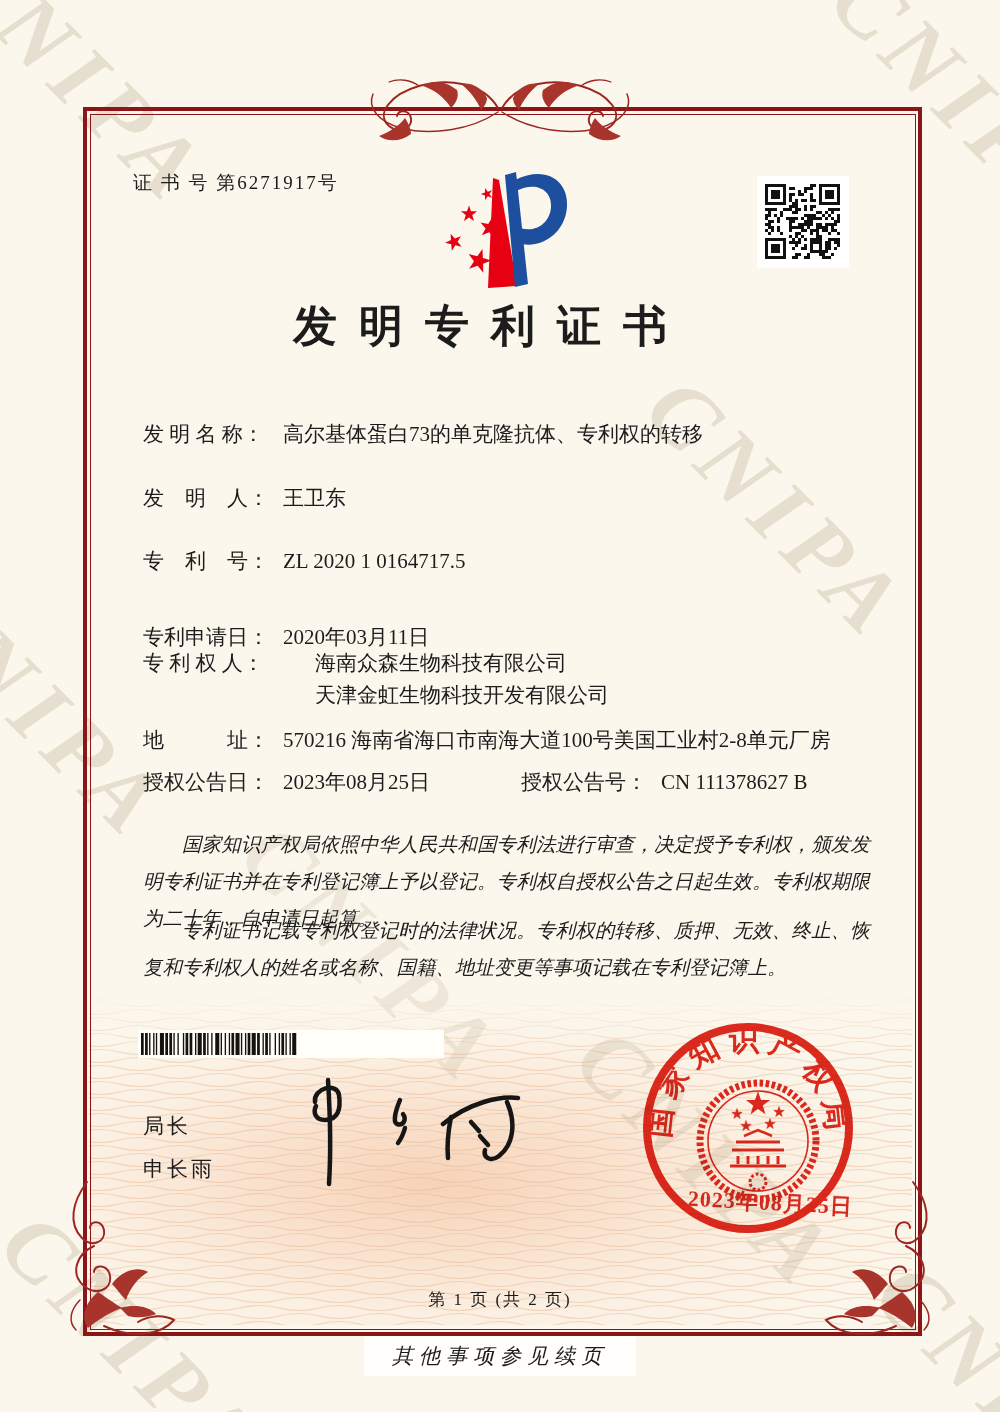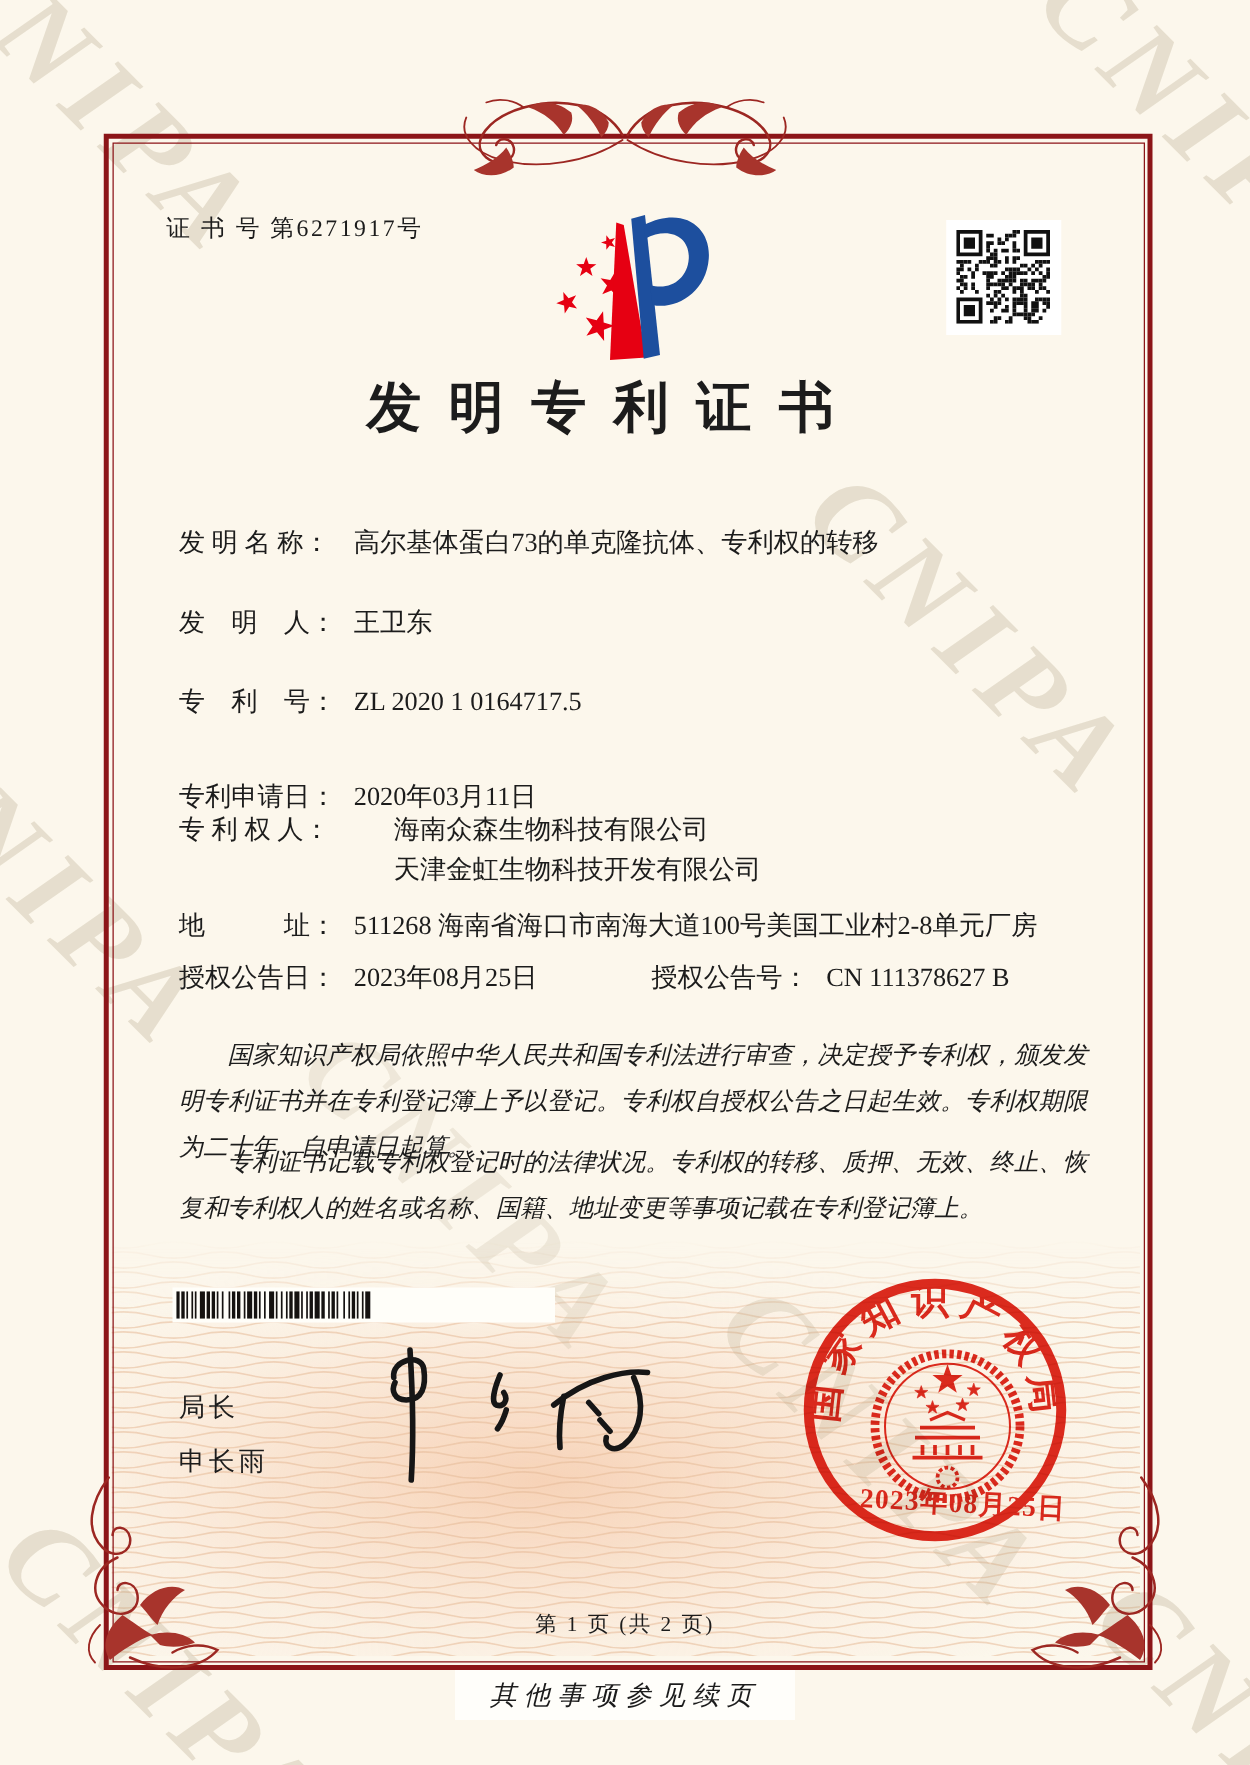--- a/index.html
+++ b/index.html
@@ -391,21 +391,21 @@
   </div>
   <div class="z3 frow" style="top:647px;gap:32px;">
     <span class="flabel">专 利 权 人：</span>
     <span class="fvalue">
       <span style="display:block;">海南众森生物科技有限公司</span>
       <span style="display:block;">天津金虹生物科技开发有限公司</span>
     </span>
   </div>
   <div class="z3 frow" style="top:724px;">
     <span class="flabel">地　　　址：</span>
-    <span class="fvalue wrap">511268 海南省海口市南海大道100号美国工业村2-8单元厂房</span>
+    <span class="fvalue wrap">570216 海南省海口市南海大道100号美国工业村2-8单元厂房</span>
   </div>
   <div class="z3 frow" style="top:766px;justify-content:space-between;">
     <span class="flabel">授权公告日：</span>
     <span class="fvalue">2023年08月25日</span>
     <span class="flabel" style="margin-left:91px;">授权公告号：</span>
     <span class="fvalue">CN 111378627 B</span>
   </div>
 
   <div class="z3 legal" style="top:912px;">专利证书记载专利权登记时的法律状况。专利权的转移、质押、无效、终止、恢复和专利权人的姓名或名称、国籍、地址变更等事项记载在专利登记簿上。</div>
   <div class="z3 legal" style="top:826px;">国家知识产权局依照中华人民共和国专利法进行审查，决定授予专利权，颁发发明专利证书并在专利登记簿上予以登记。专利权自授权公告之日起生效。专利权期限为二十年，自申请日起算。</div>

